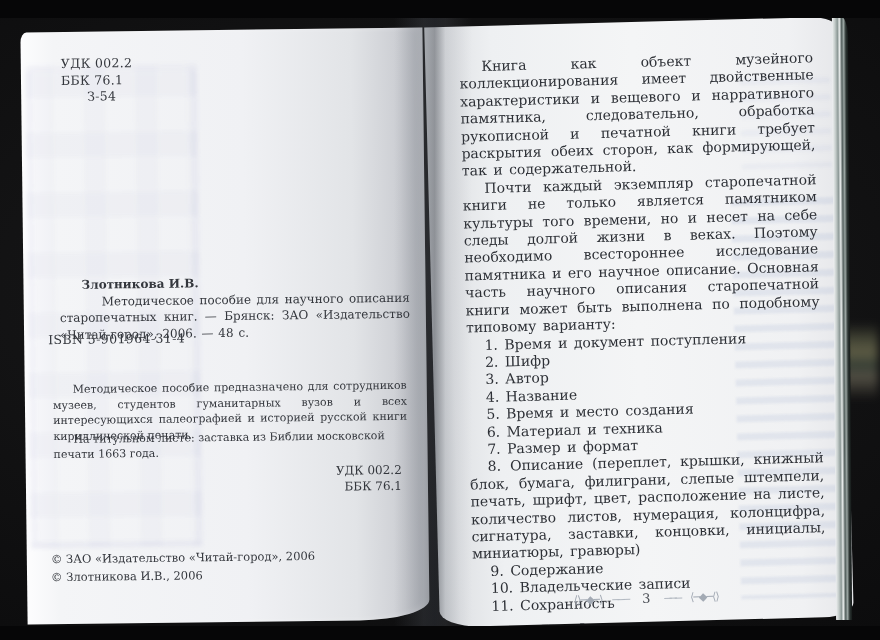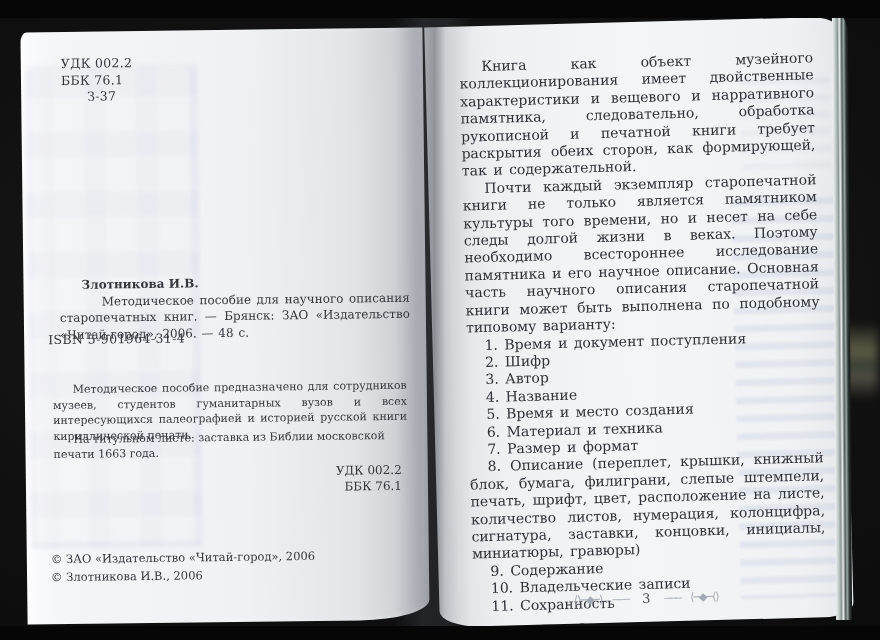--- a/index.html
+++ b/index.html
@@ -103,21 +103,21 @@
 <body>
 
 <div class="stage">
 
   <div class="page-left">
     <div class="ghost-ornament"></div>
 
     <div class="udk-block">
       <div>УДК 002.2</div>
       <div>ББК 76.1</div>
-      <div class="indent">З-37</div>
+      <div class="indent">З-54</div>
     </div>
 
     <div class="author-block">
       <p class="author-name">Злотникова И.В.</p>
       <p class="bib-desc">Методическое пособие для научного описания старопечатных книг. — Брянск: ЗАО «Издательство «Читай-город», 2006. — 48 с.</p>
     </div>
 
     <div class="isbn">ISBN 5-901964-31-4</div>
 
     <p class="annotation">Методическое пособие предназначено для сотрудников музеев, студентов гуманитарных вузов и всех интересующихся палеографией и историей русской книги кириллической печати.</p>

